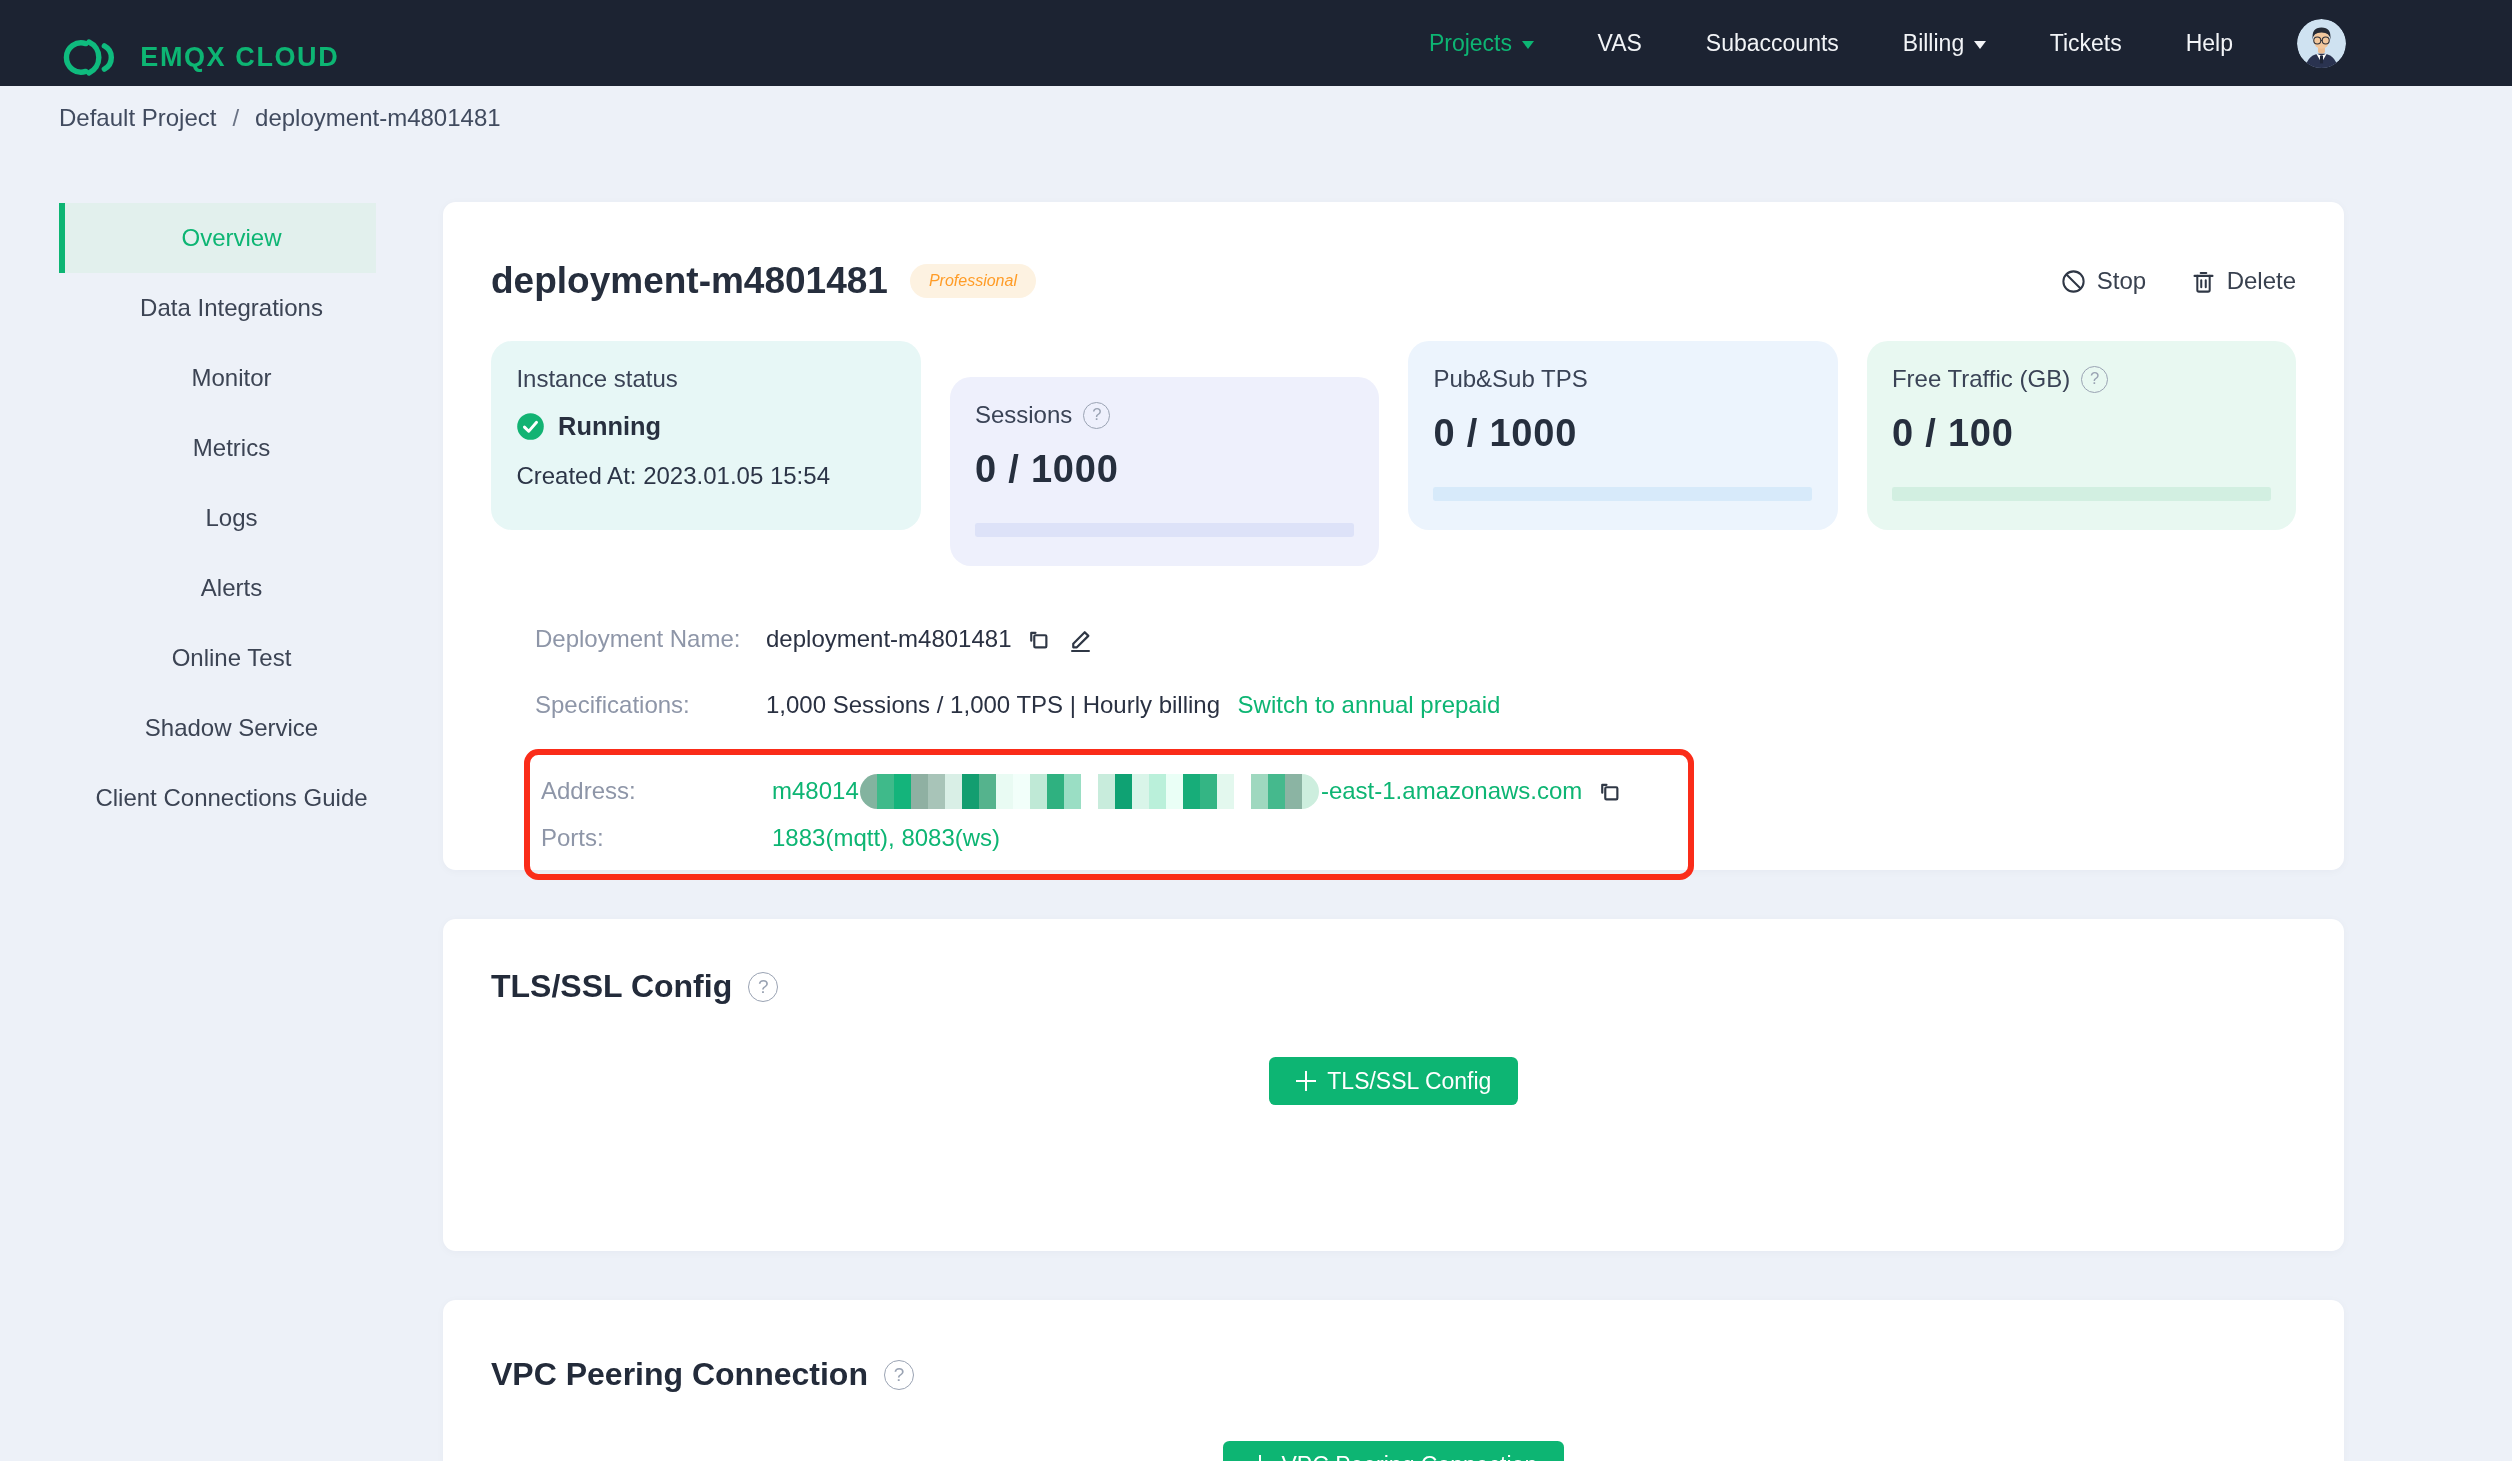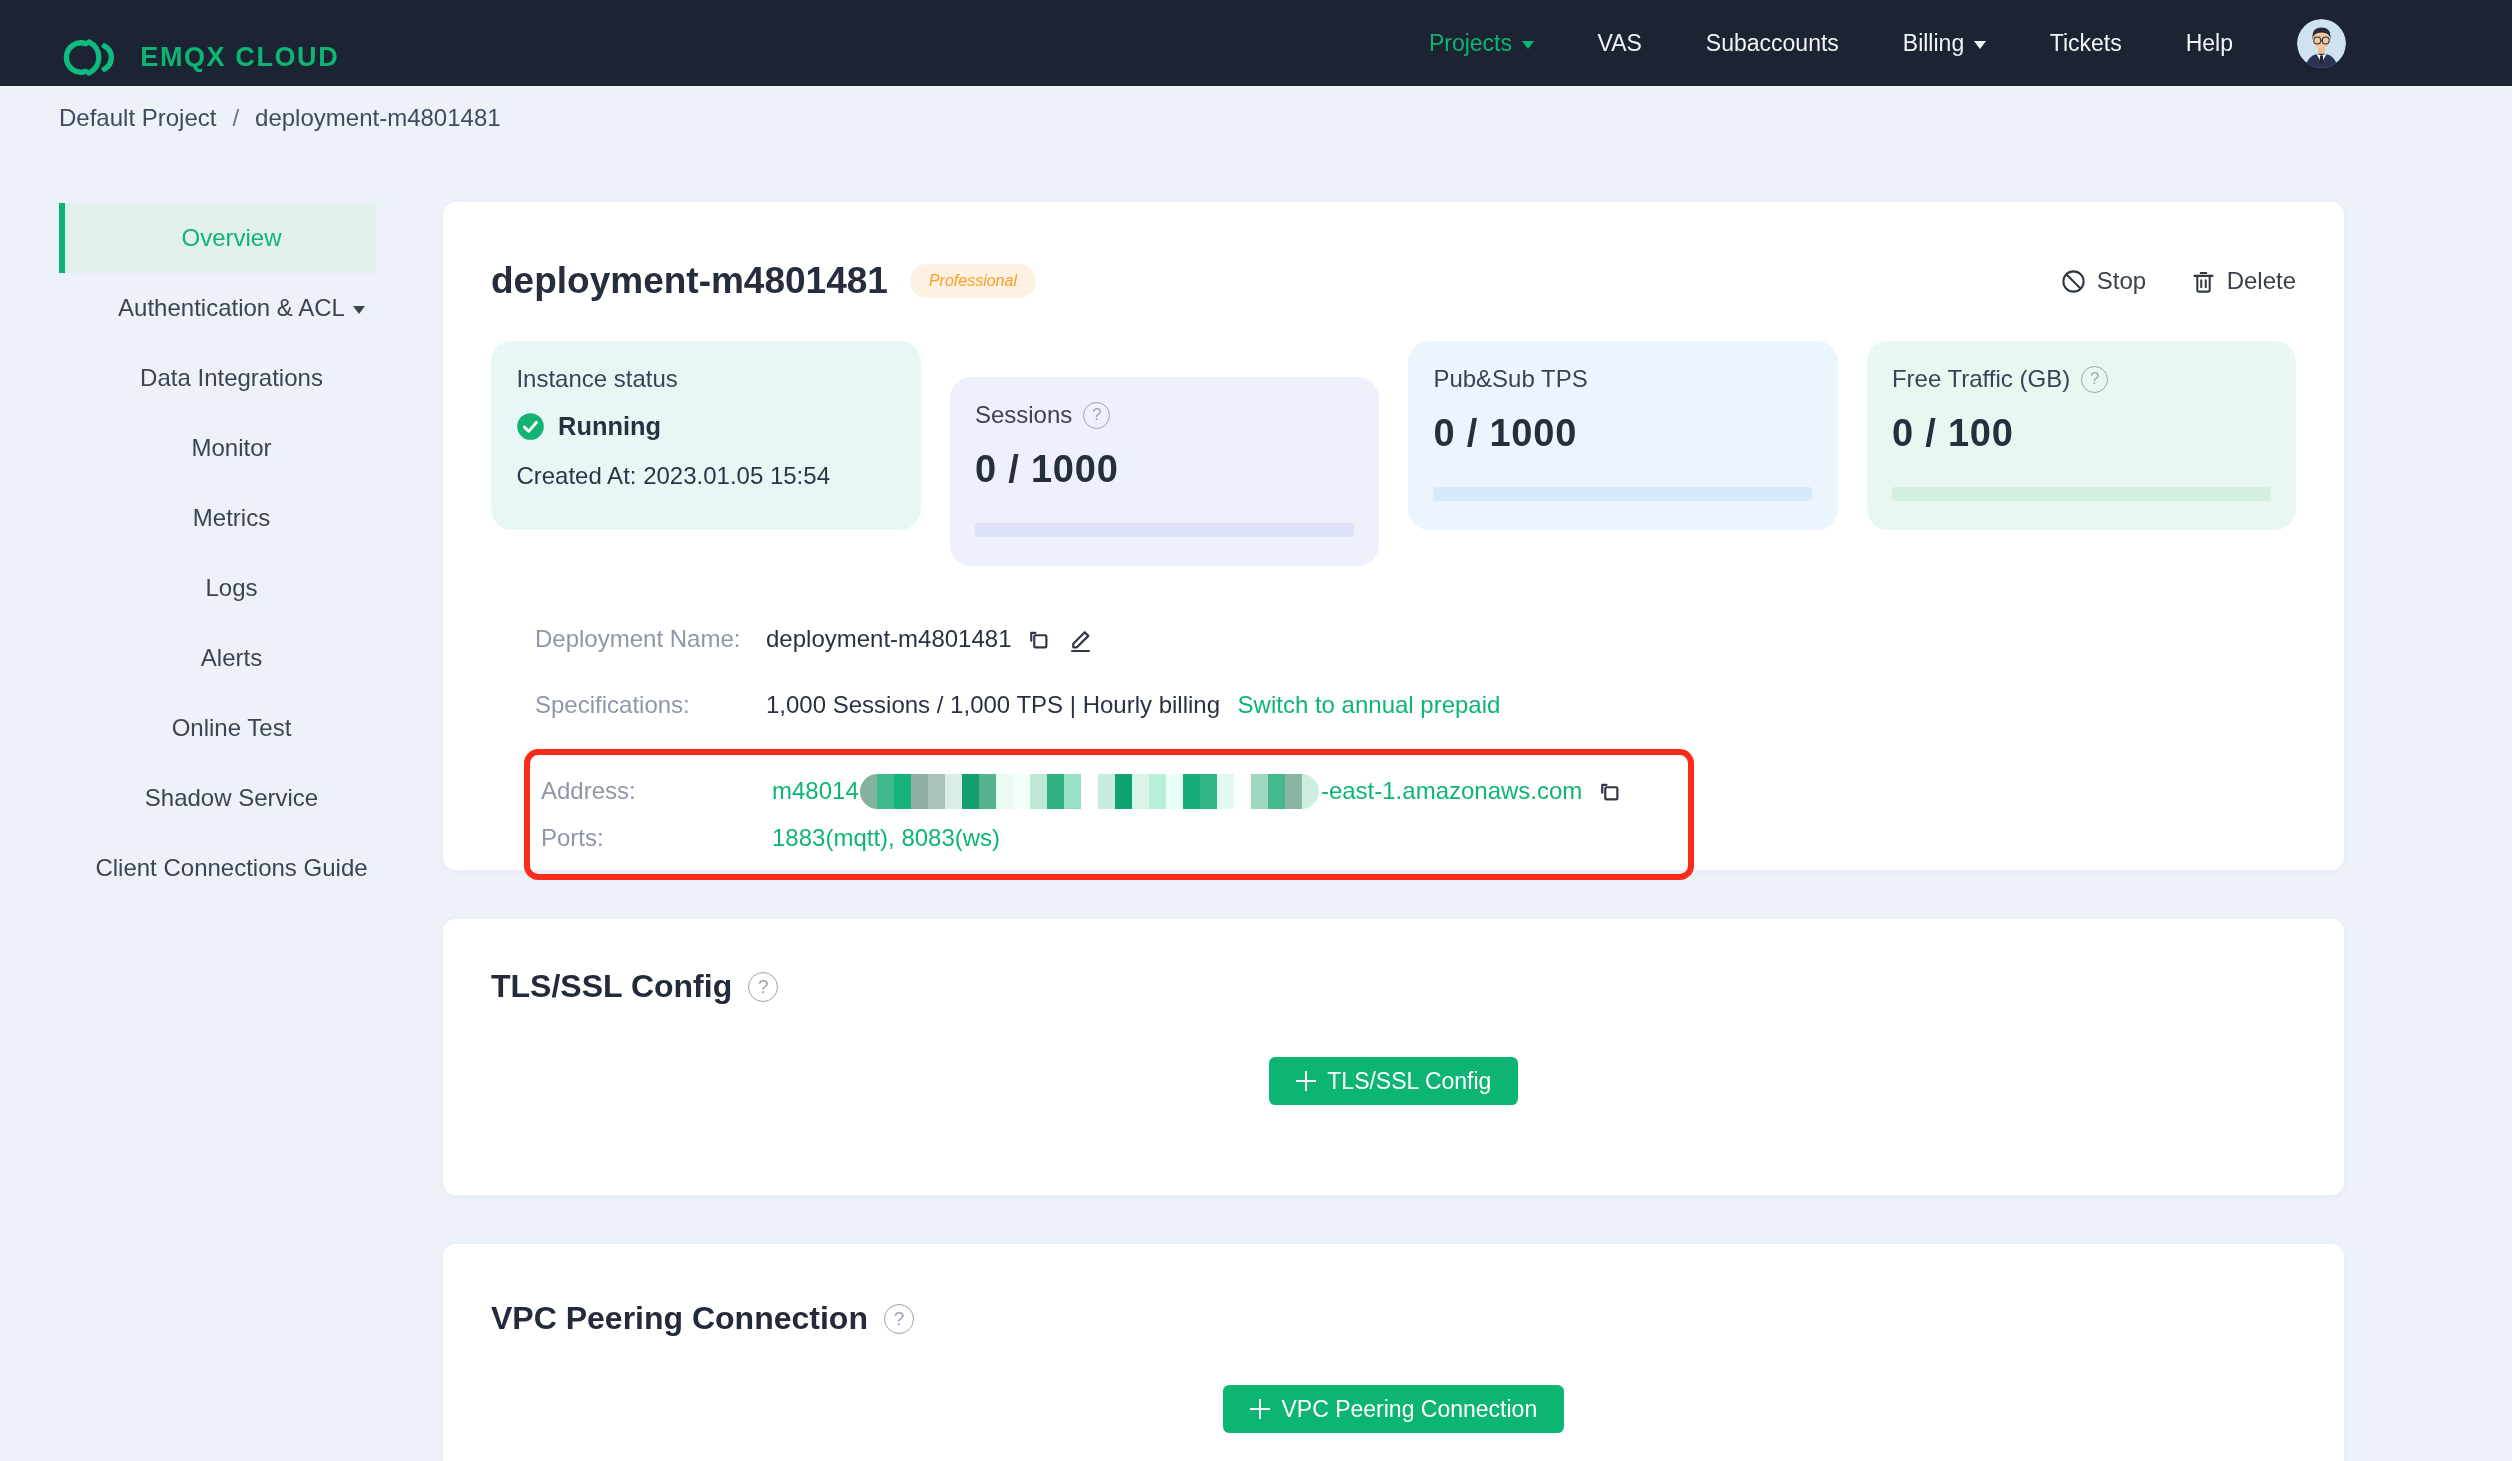--- a/index.html
+++ b/index.html
@@ -110,21 +110,21 @@
   .icon-btn svg { width:29px; height:29px; }
   .redbox {
     margin-left:33px; margin-top:20px; width:1170px; height:131px;
     border:6.4px solid var(--red-annotation,#fa2c19); border-radius:14.3px;
     padding:14.3px 0; display:flex; flex-direction:column; justify-content:space-between;
   }
   .redbox .irow { padding-left:11px; height:44px; margin:0; }
   .mosaic { display:flex; border-radius:17.5px; overflow:hidden; height:35px; margin:0 1.6px; }
   .mosaic span { width:17px; height:35px; display:block; flex:none; }
   
-  .card-tls { margin-top:49px; height:276px; padding:49px 48px 0; }
+  .card-tls { margin-top:49px; height:332px; padding:49px 48px 0; }
   .card-vpc { margin-top:49px; height:318px; padding:56px 48px 0; }
   .sec-head { display:flex; align-items:center; gap:16px; }
   .sec-head h2 { font-size:32px; font-weight:700; color:#232b3a; }
   .btn-wrap { text-align:center; }
   .card-tls .btn-wrap { margin-top:52px; }
   .card-vpc .btn-wrap { margin-top:48px; }
   .green-btn {
     display:inline-flex; align-items:center; gap:11px; height:48px; padding:0 27px;
     background:var(--green,#0db573); color:#fff; border:none; border-radius:6.4px;
     font-size:23px; font-weight:500; font-family:inherit; cursor:pointer;
@@ -191,24 +191,20 @@
   <span>Default Project</span>
   <span class="sep">/</span>
   <span>deployment-m4801481</span>
 </div>
 
 <div class="layout">
 
   <aside class="sidebar">
     <div class="side-item active">
       <span>Overview</span>
-    </div>
-    <div class="side-item">
-      <span>Authentication &amp; ACL</span>
-      <span class="caret side-caret"></span>
     </div>
     <div class="side-item">
       <span>Data Integrations</span>
     </div>
     <div class="side-item">
       <span>Monitor</span>
     </div>
     <div class="side-item">
       <span>Metrics</span>
     </div>

